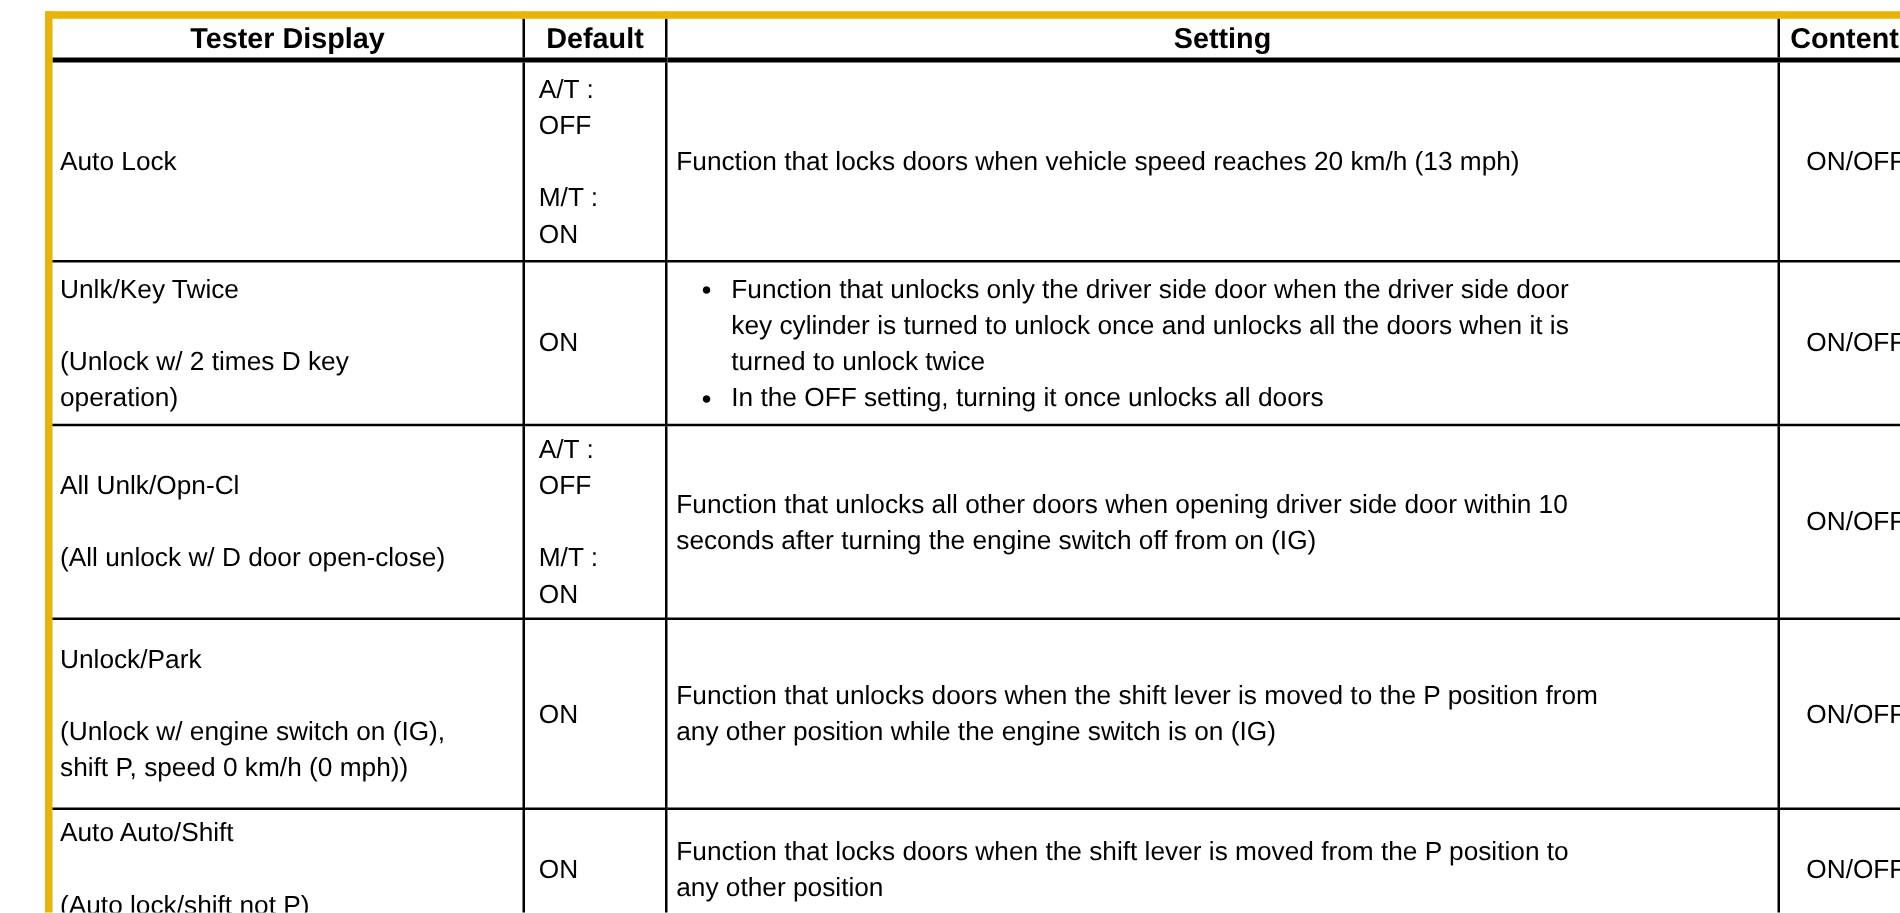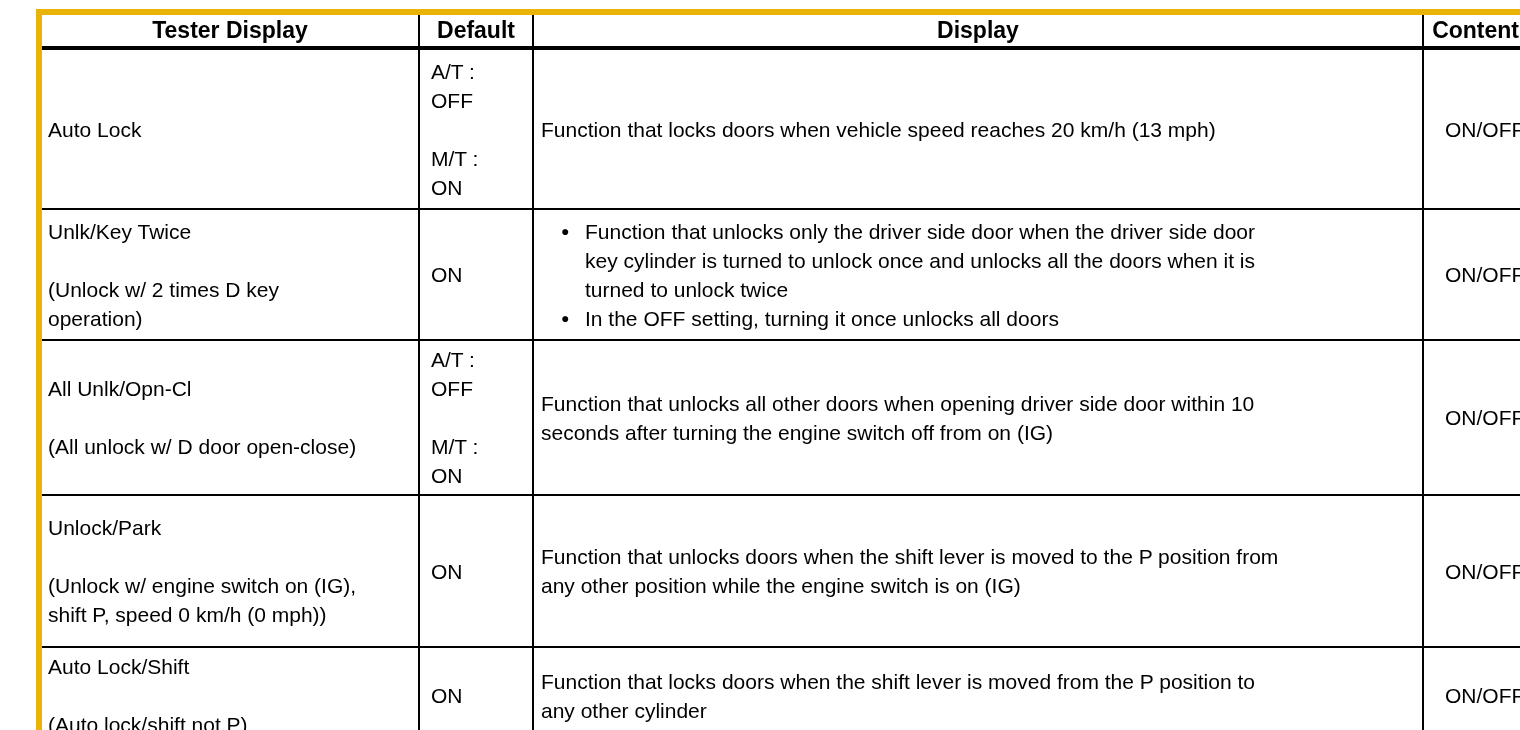--- a/index.html
+++ b/index.html
@@ -63,21 +63,21 @@
     <colgroup>
       <col style="width:380px">
       <col style="width:114px">
       <col style="width:890px">
       <col style="width:120px">
     </colgroup>
     <thead>
       <tr class="header-row">
         <th>Tester Display</th>
         <th>Default</th>
-        <th>Display</th>
+        <th>Setting</th>
         <th>Contents</th>
       </tr>
     </thead>
     <tbody>
       <tr class="row-1">
         <td class="display-cell">
             <div class="line">Auto Lock</div>
           </td>
         <td class="default-cell">
             <div class="line">A/T :</div>
@@ -149,28 +149,28 @@
             <div class="line">ON</div>
           </td>
         <td class="contents-cell">
             <div class="line">Function that unlocks doors when the shift lever is moved to the P position from</div>
             <div class="line">any other position while the engine switch is on (IG)</div>
           </td>
         <td class="setting-cell">ON/OFF</td>
       </tr>
       <tr class="row-5">
         <td class="display-cell">
-            <div class="line">Auto Lock/Shift</div>
+            <div class="line">Auto Auto/Shift</div>
             <div class="line">&nbsp;</div>
             <div class="line">(Auto lock/shift not P)</div>
           </td>
         <td class="default-cell">
             <div class="line">ON</div>
           </td>
         <td class="contents-cell">
             <div class="line">Function that locks doors when the shift lever is moved from the P position to</div>
-            <div class="line">any other cylinder</div>
+            <div class="line">any other position</div>
           </td>
         <td class="setting-cell">ON/OFF</td>
       </tr>
     </tbody>
   </table>
 </div>
 
 </body></html>

